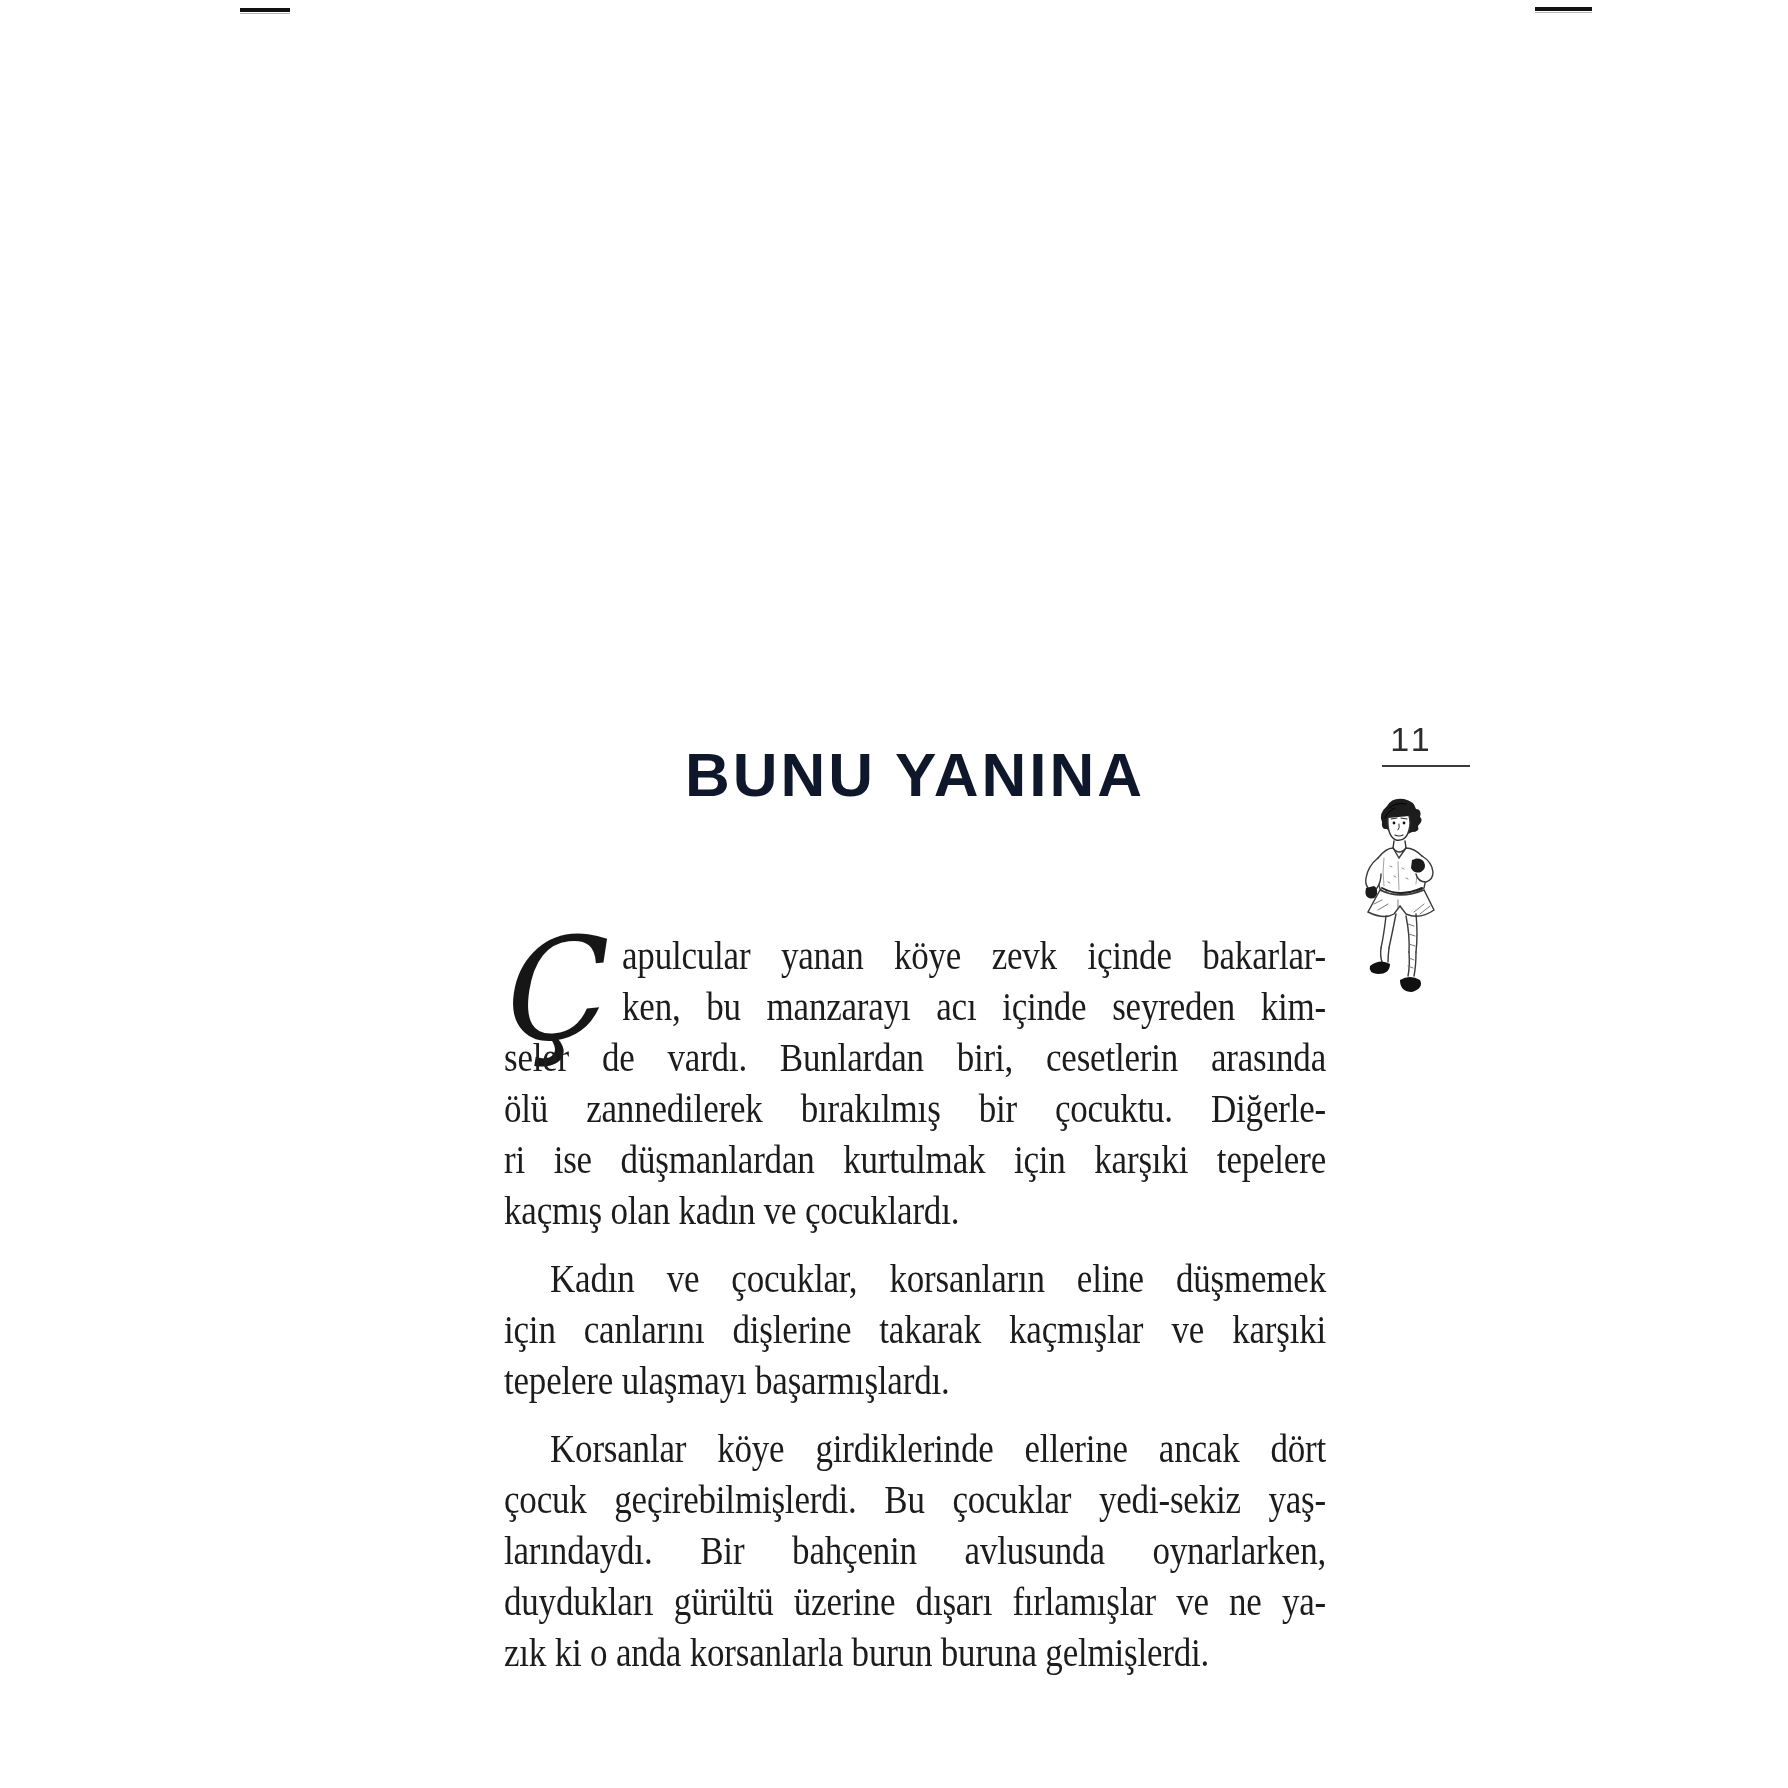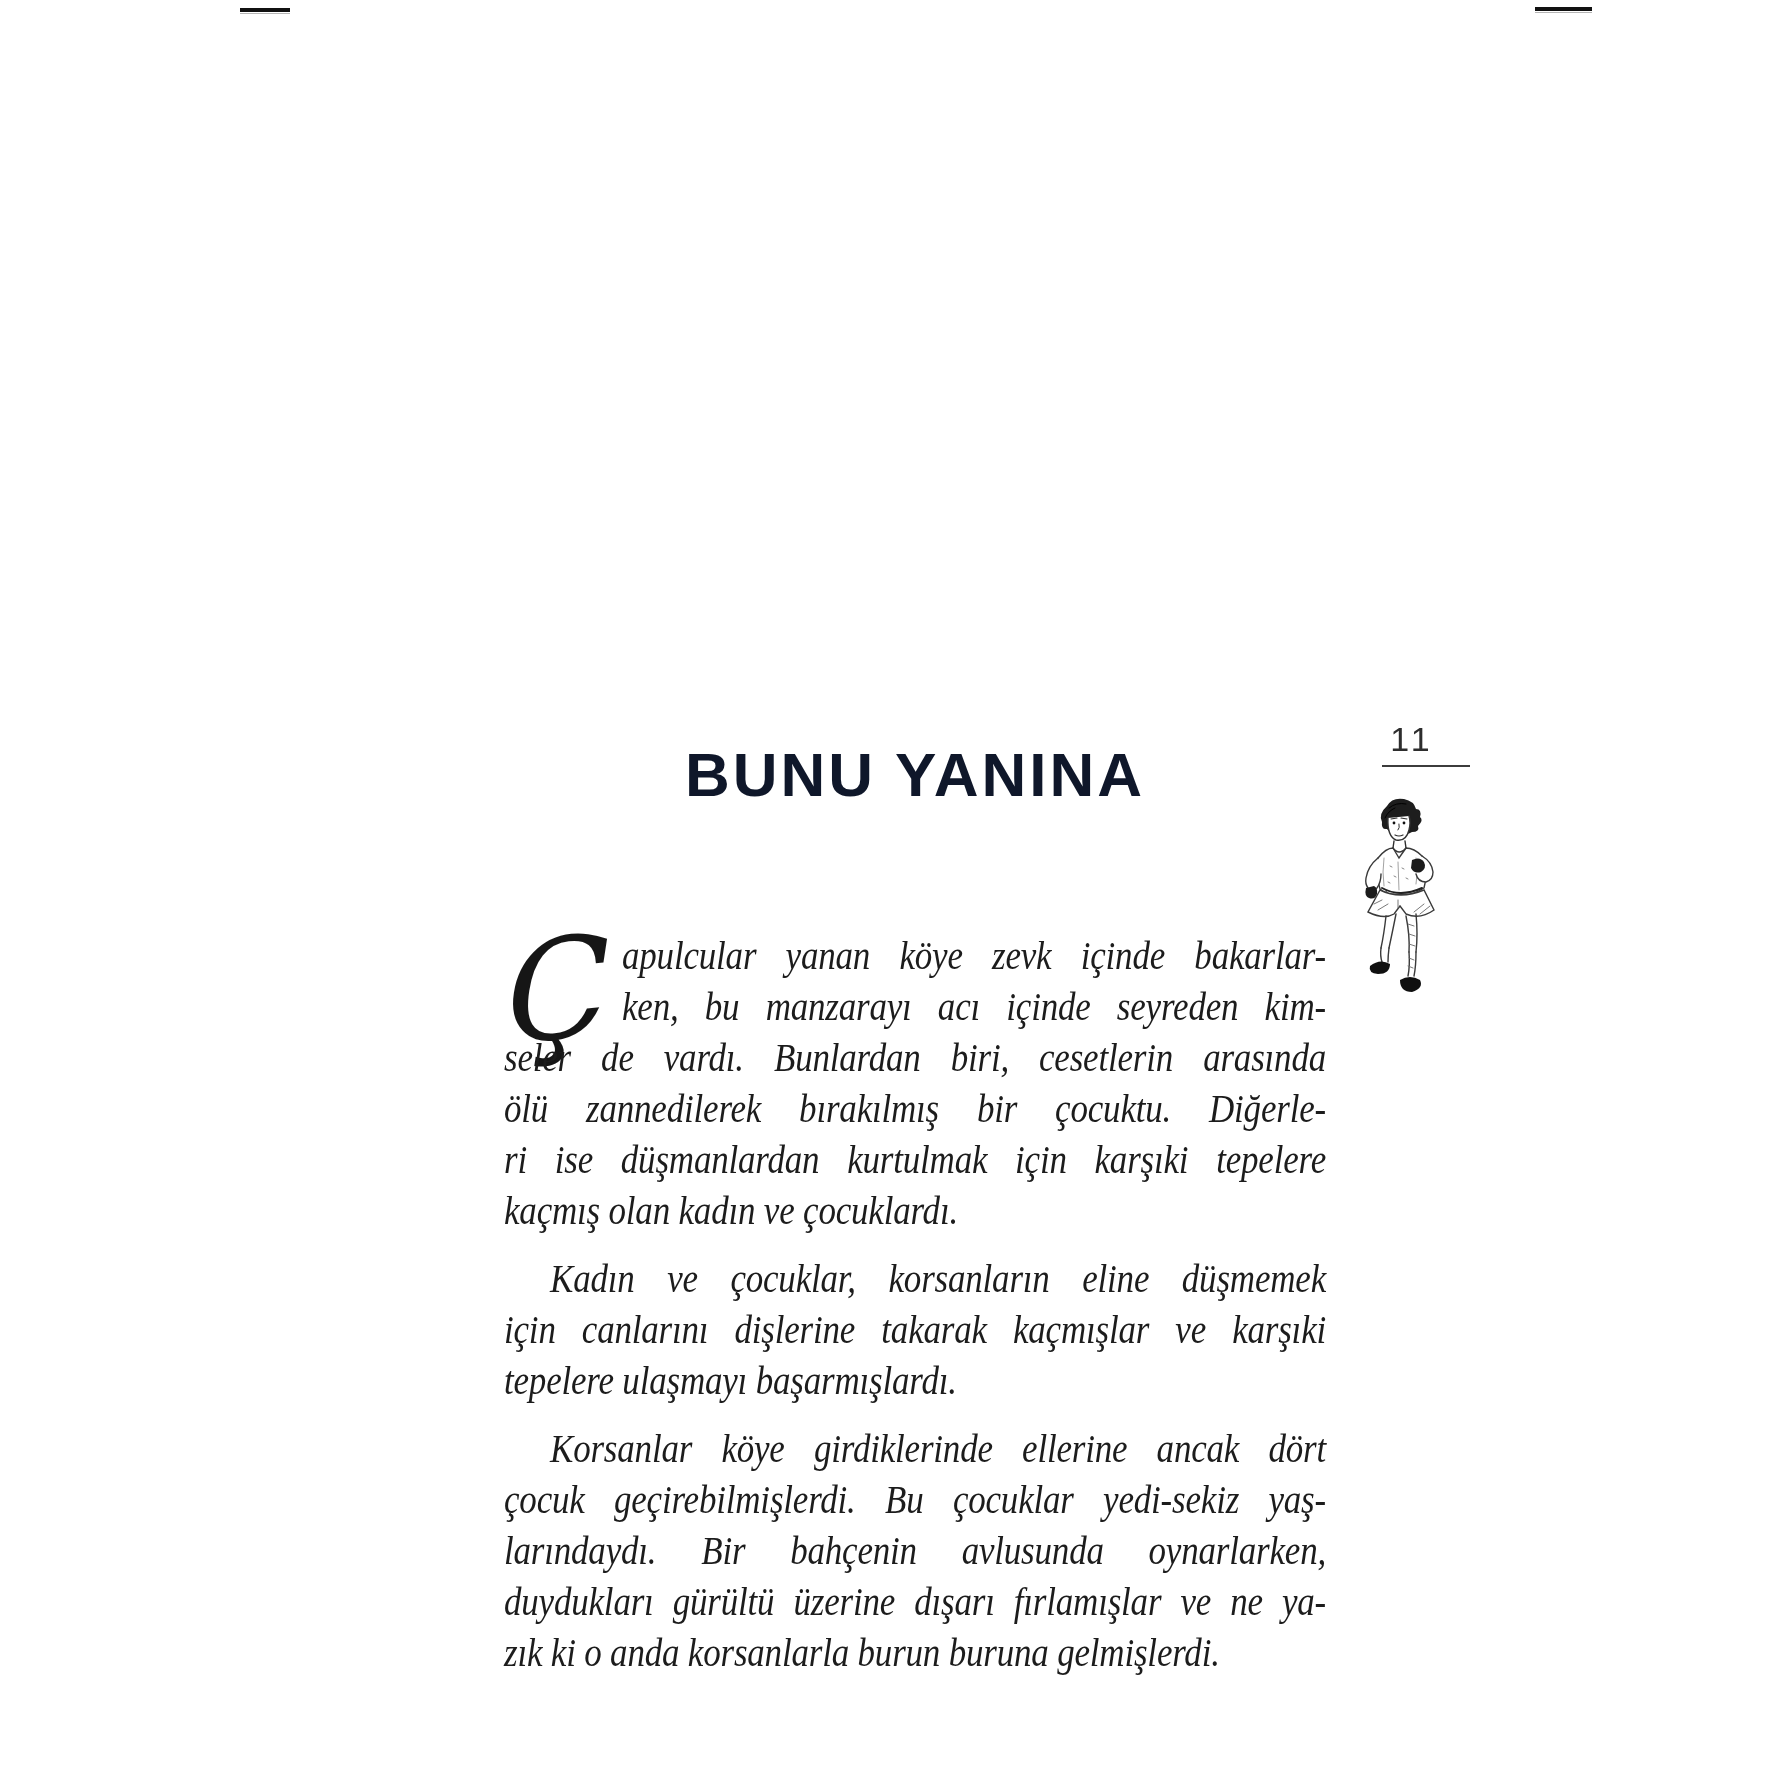--- a/index.html
+++ b/index.html
@@ -41,21 +41,21 @@
   .dropcap {
     position:absolute; left:506px; top:922px;
     font-family:"DejaVu Serif", serif;
     font-style:italic; font-size:138px; line-height:1;
     color:#161616;
     transform:rotate(-6deg) skewX(-4deg);
     transform-origin:50% 50%;
   }
 
   
-  .body-text { position:absolute; left:504px; top:932px; width:822px;font-style:italic; }
+  .body-text { position:absolute; left:504px; top:932px; width:822px; }
   .para { margin:0 0 17px 0; }
   .para:last-child { margin-bottom:0; }
   .line {
     height:51px; line-height:51px;
     font-size:35px; letter-spacing:-0.2px;
     white-space:nowrap;
     transform:scaleY(1.14);
     transform-origin:0 70%;
   }
   .line.just { text-align:justify; text-align-last:justify; white-space:normal; }

